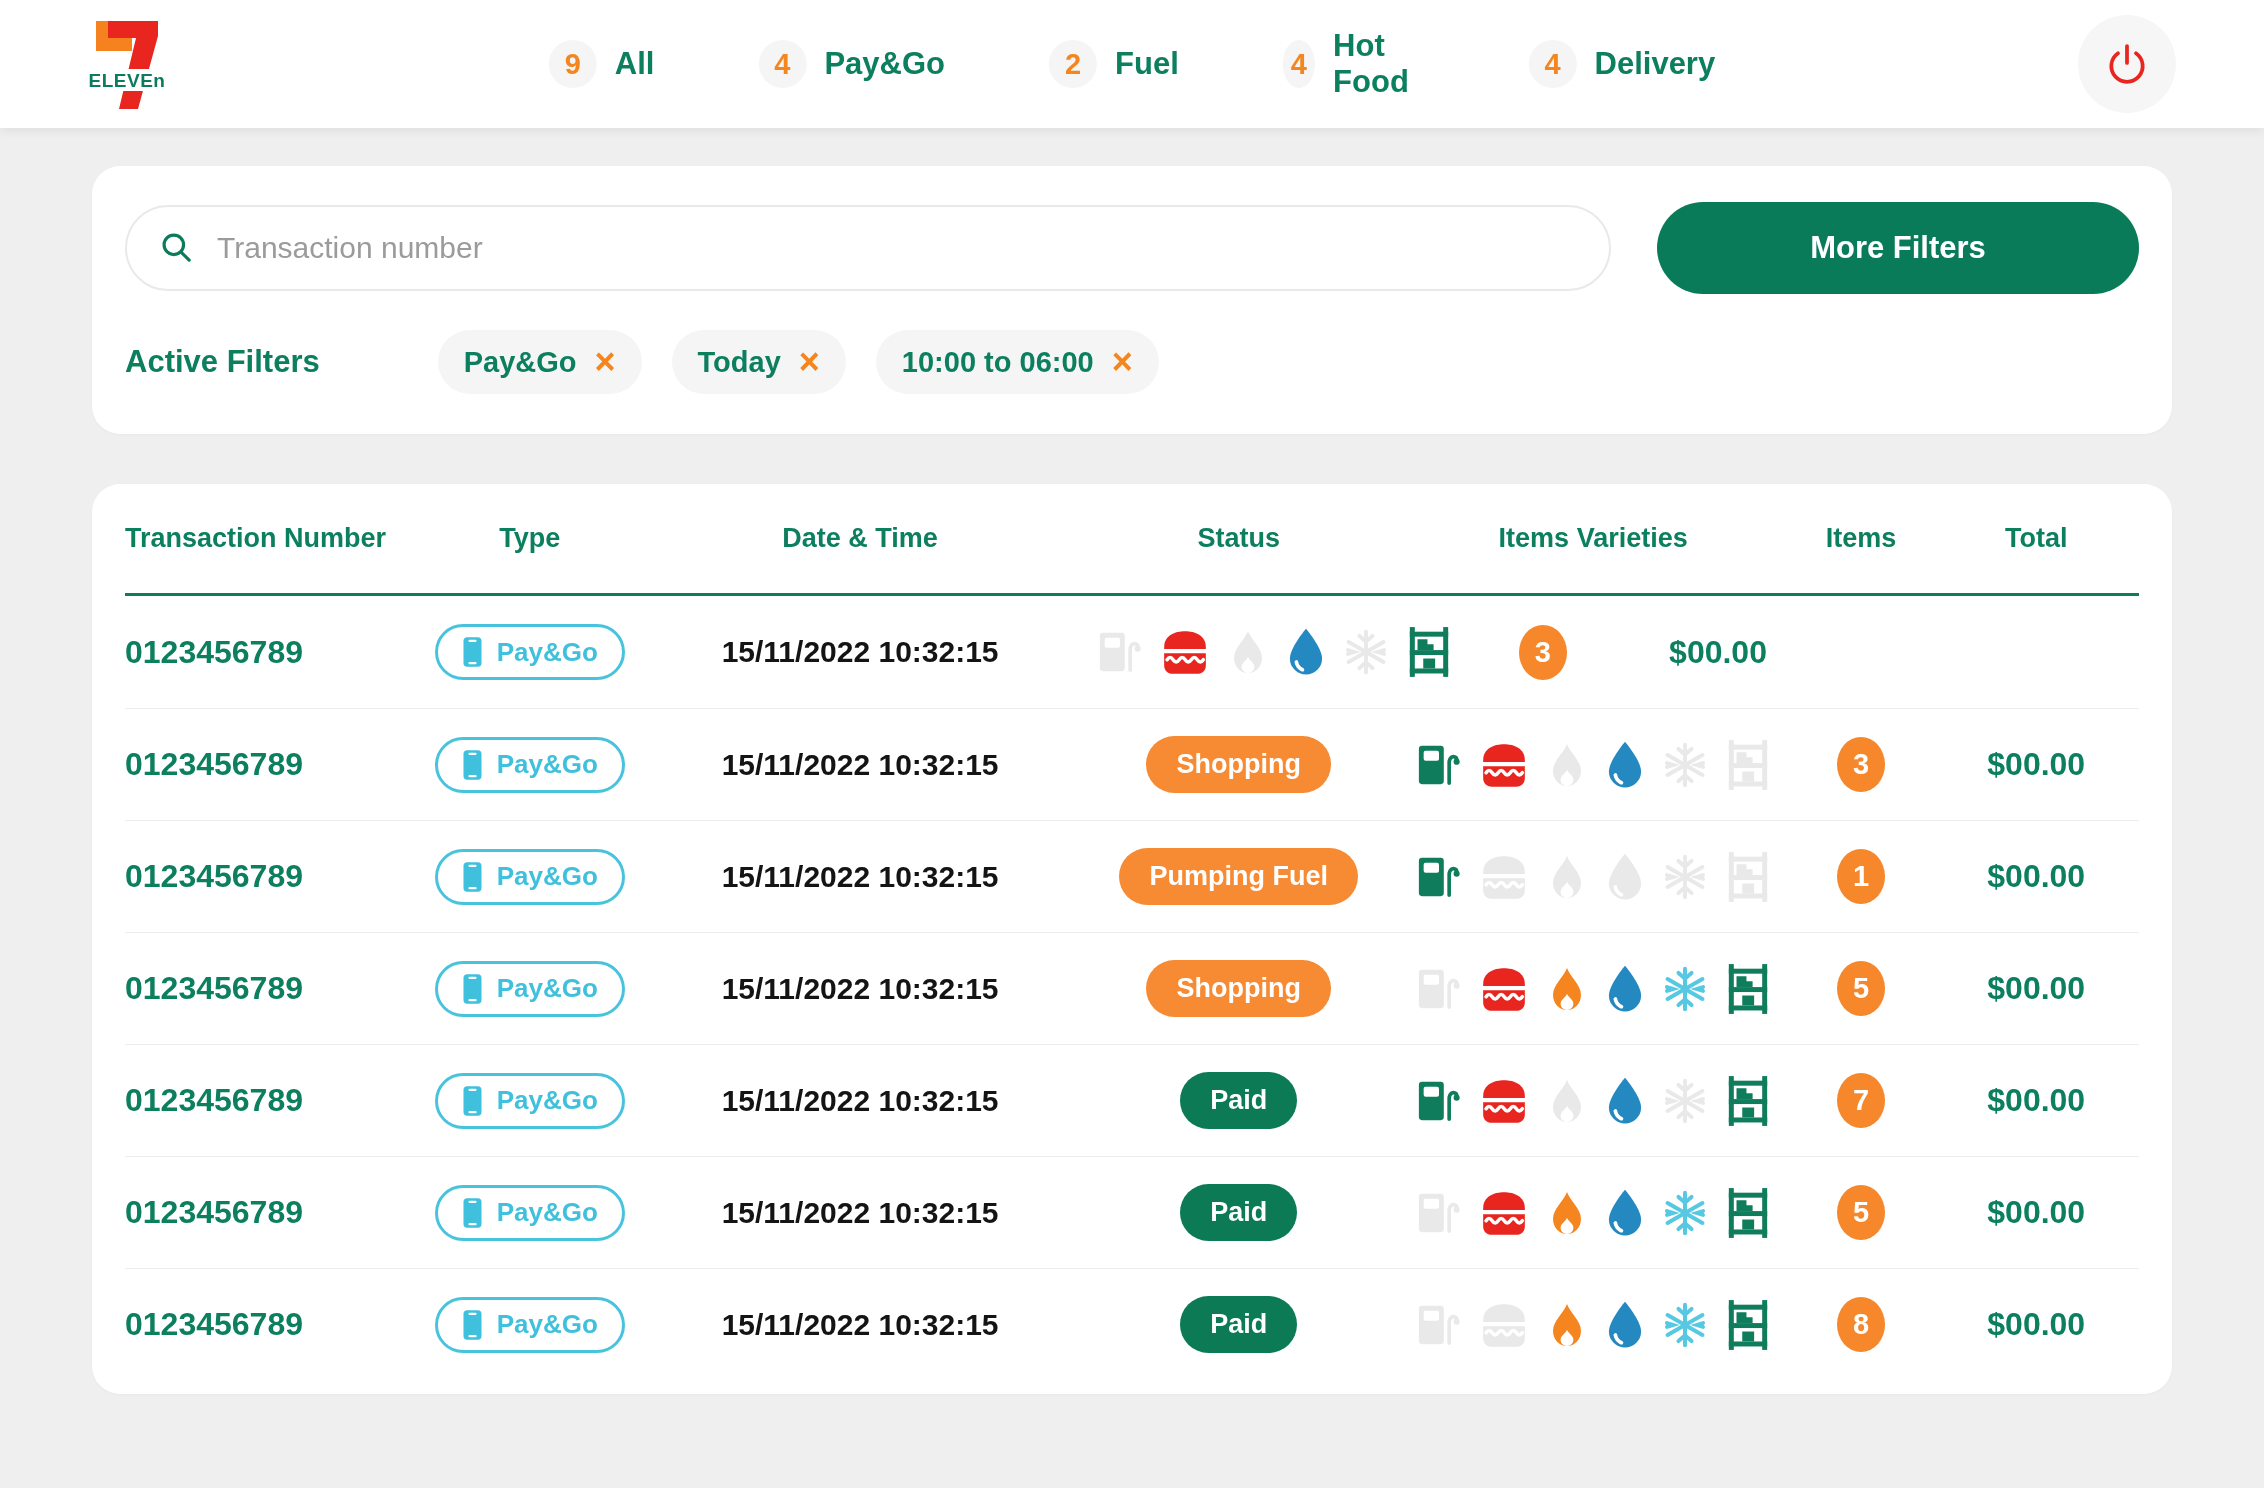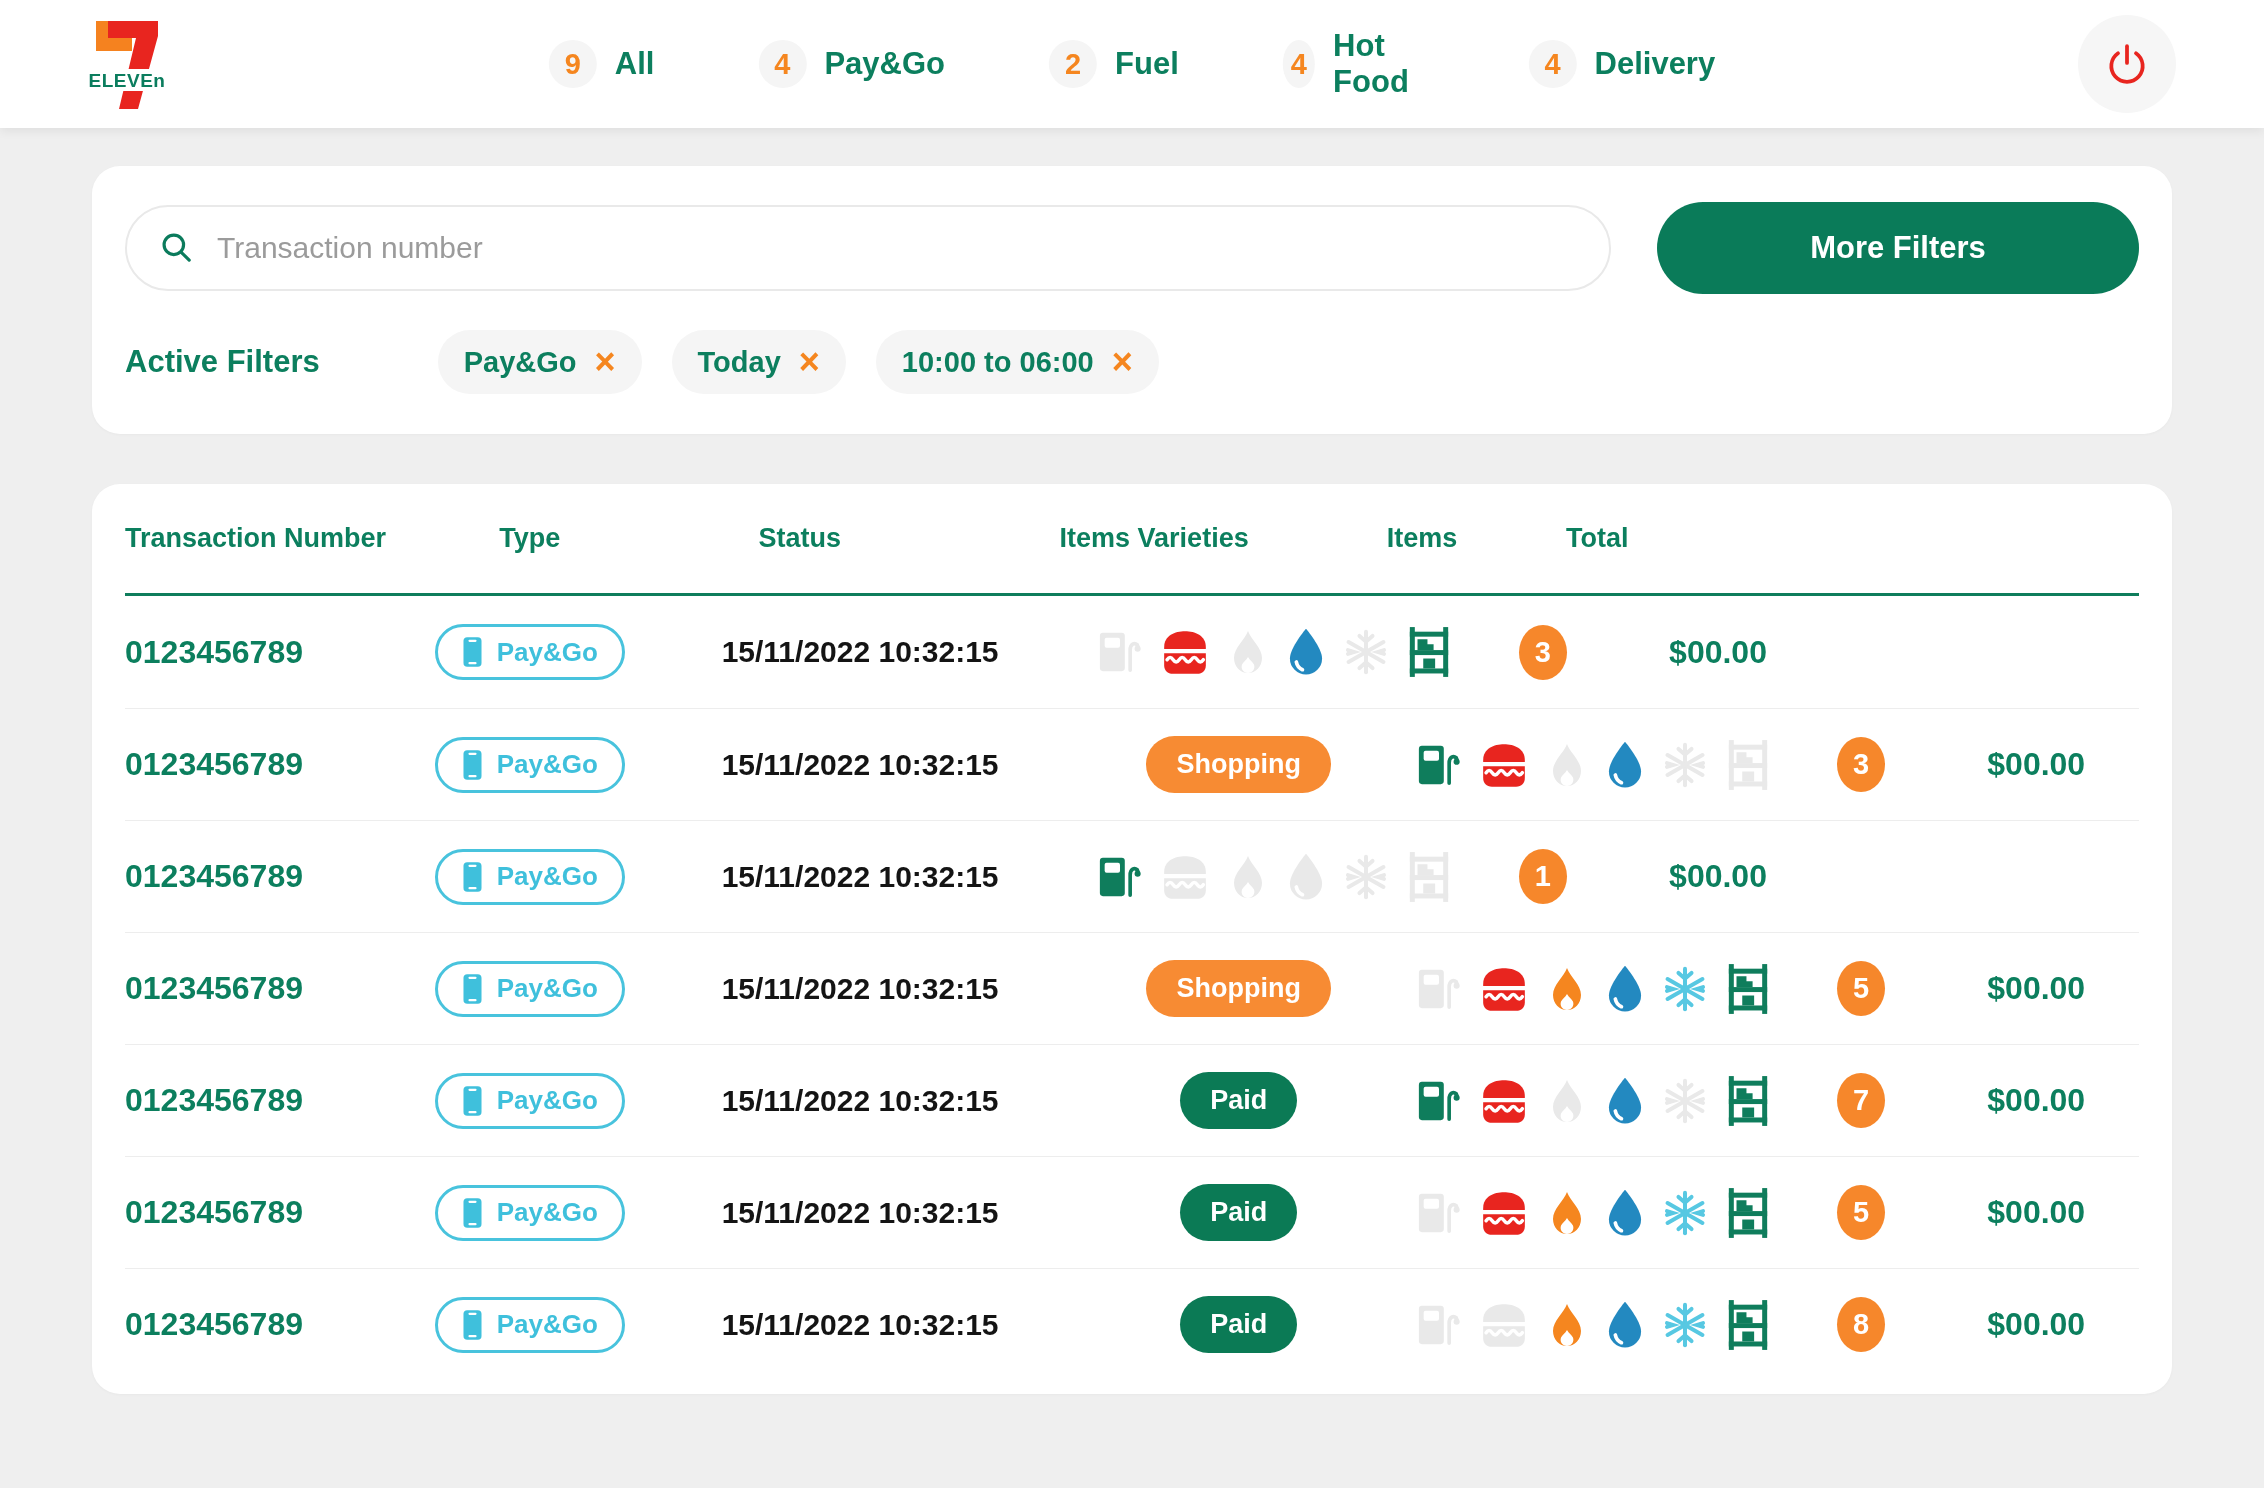--- a/index.html
+++ b/index.html
@@ -213,20 +213,21 @@
     <span class="chip-x">×</span>
   </div>
 </div>
       </div>
     </div>
 
     <div class="card table-card">
       <div class="t-header">
         <div class="cell col-number">Transaction Number</div>
         <div class="cell col-type">Type</div>
+        <div class="cell col-date">Date &amp; Time</div>
         <div class="cell col-status">Status</div>
         <div class="cell col-var">Items Varieties</div>
         <div class="cell col-items">Items</div>
         <div class="cell col-total">Total</div>
       </div>
       <div id="t-body">
   <div class="t-row">
     <div class="cell col-number">
               <span class="txn-number">0123456789</span>
             </div>
@@ -347,20 +348,23 @@
       <span class="type-badge">
         <svg width="21" height="32" viewBox="0 0 14 22">
                   <use href="#i-phone"></use>
                 </svg>
         <span>Pay&amp;Go</span>
       </span>
     </div>
     <div class="cell col-date">
               <span class="date-text">15/11/2022 10:32:15</span>
             </div>
+    <div class="cell col-status">
+              <span class="status-pill status-orange">Pumping Fuel</span>
+            </div>
     <div class="cell col-var">
       <span class="vicon v-on-fuel">
                 <svg width="46" height="46" viewBox="0 0 24 24">
                   <use href="#i-fuel"></use>
                 </svg>
               </span>
       <span class="vicon v-off">
                 <svg width="50" height="46" viewBox="0 0 24 22">
                   <use href="#i-food"></use>
                 </svg>

